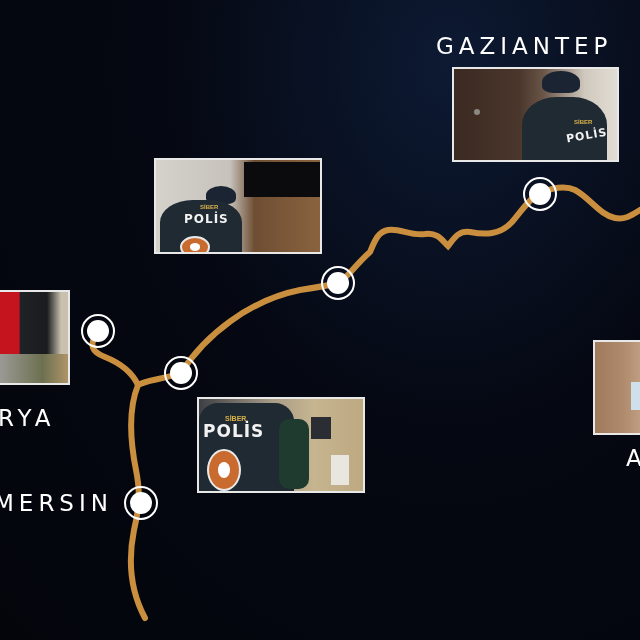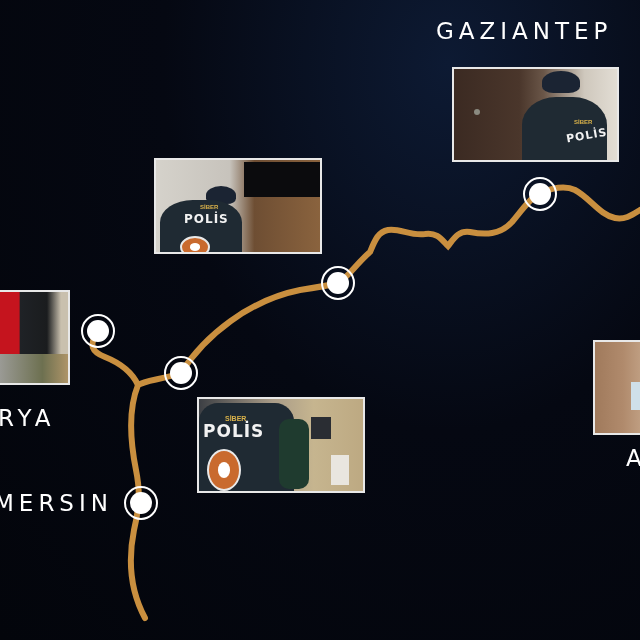--- a/index.html
+++ b/index.html
@@ -54,21 +54,21 @@
       <circle cx="141" cy="503" r="11" fill="#ffffff"></circle>
     </g>
   </svg>
 
   <div style="position:absolute;left:82px;top:315px;width:32px;height:32px;border-radius:50%;"></div>
   <div style="position:absolute;left:165px;top:357px;width:32px;height:32px;border-radius:50%;"></div>
   <div style="position:absolute;left:322px;top:267px;width:32px;height:32px;border-radius:50%;"></div>
   <div style="position:absolute;left:524px;top:178px;width:32px;height:32px;border-radius:50%;"></div>
   <div style="position:absolute;left:125px;top:487px;width:32px;height:32px;border-radius:50%;"></div>
 
-  <div class="city-label" style="left:436px;top:18px;">GAZIANTEP</div>
+  <div class="city-label" style="left:436px;top:33px;">GAZIANTEP</div>
   <div class="city-label" style="left:-2px;top:405px;">RYA</div>
   <div class="city-label" style="left:-6px;top:490px;">MERSIN</div>
   <div class="city-label" style="left:626px;top:445px;">A</div>
 
   <div class="photo" style="left:452px;top:67px;width:167px;height:95px;">
     <div class="scene" style="background:linear-gradient(90deg,#3b2a22 0%,#4a362b 40%,#6a5648 55%,#cfc8bd 80%,#e2ddd4 100%);"></div>
     <div style="position:absolute;left:20px;top:40px;width:6px;height:6px;border-radius:50%;background:#8a8a80;"></div>
     <div class="cap" style="left:88px;top:2px;width:38px;height:22px;"></div>
     <div class="vest" style="left:68px;top:28px;width:85px;height:70px;"></div>
     <div class="vest-sub" style="left:120px;top:50px;">SİBER</div>

